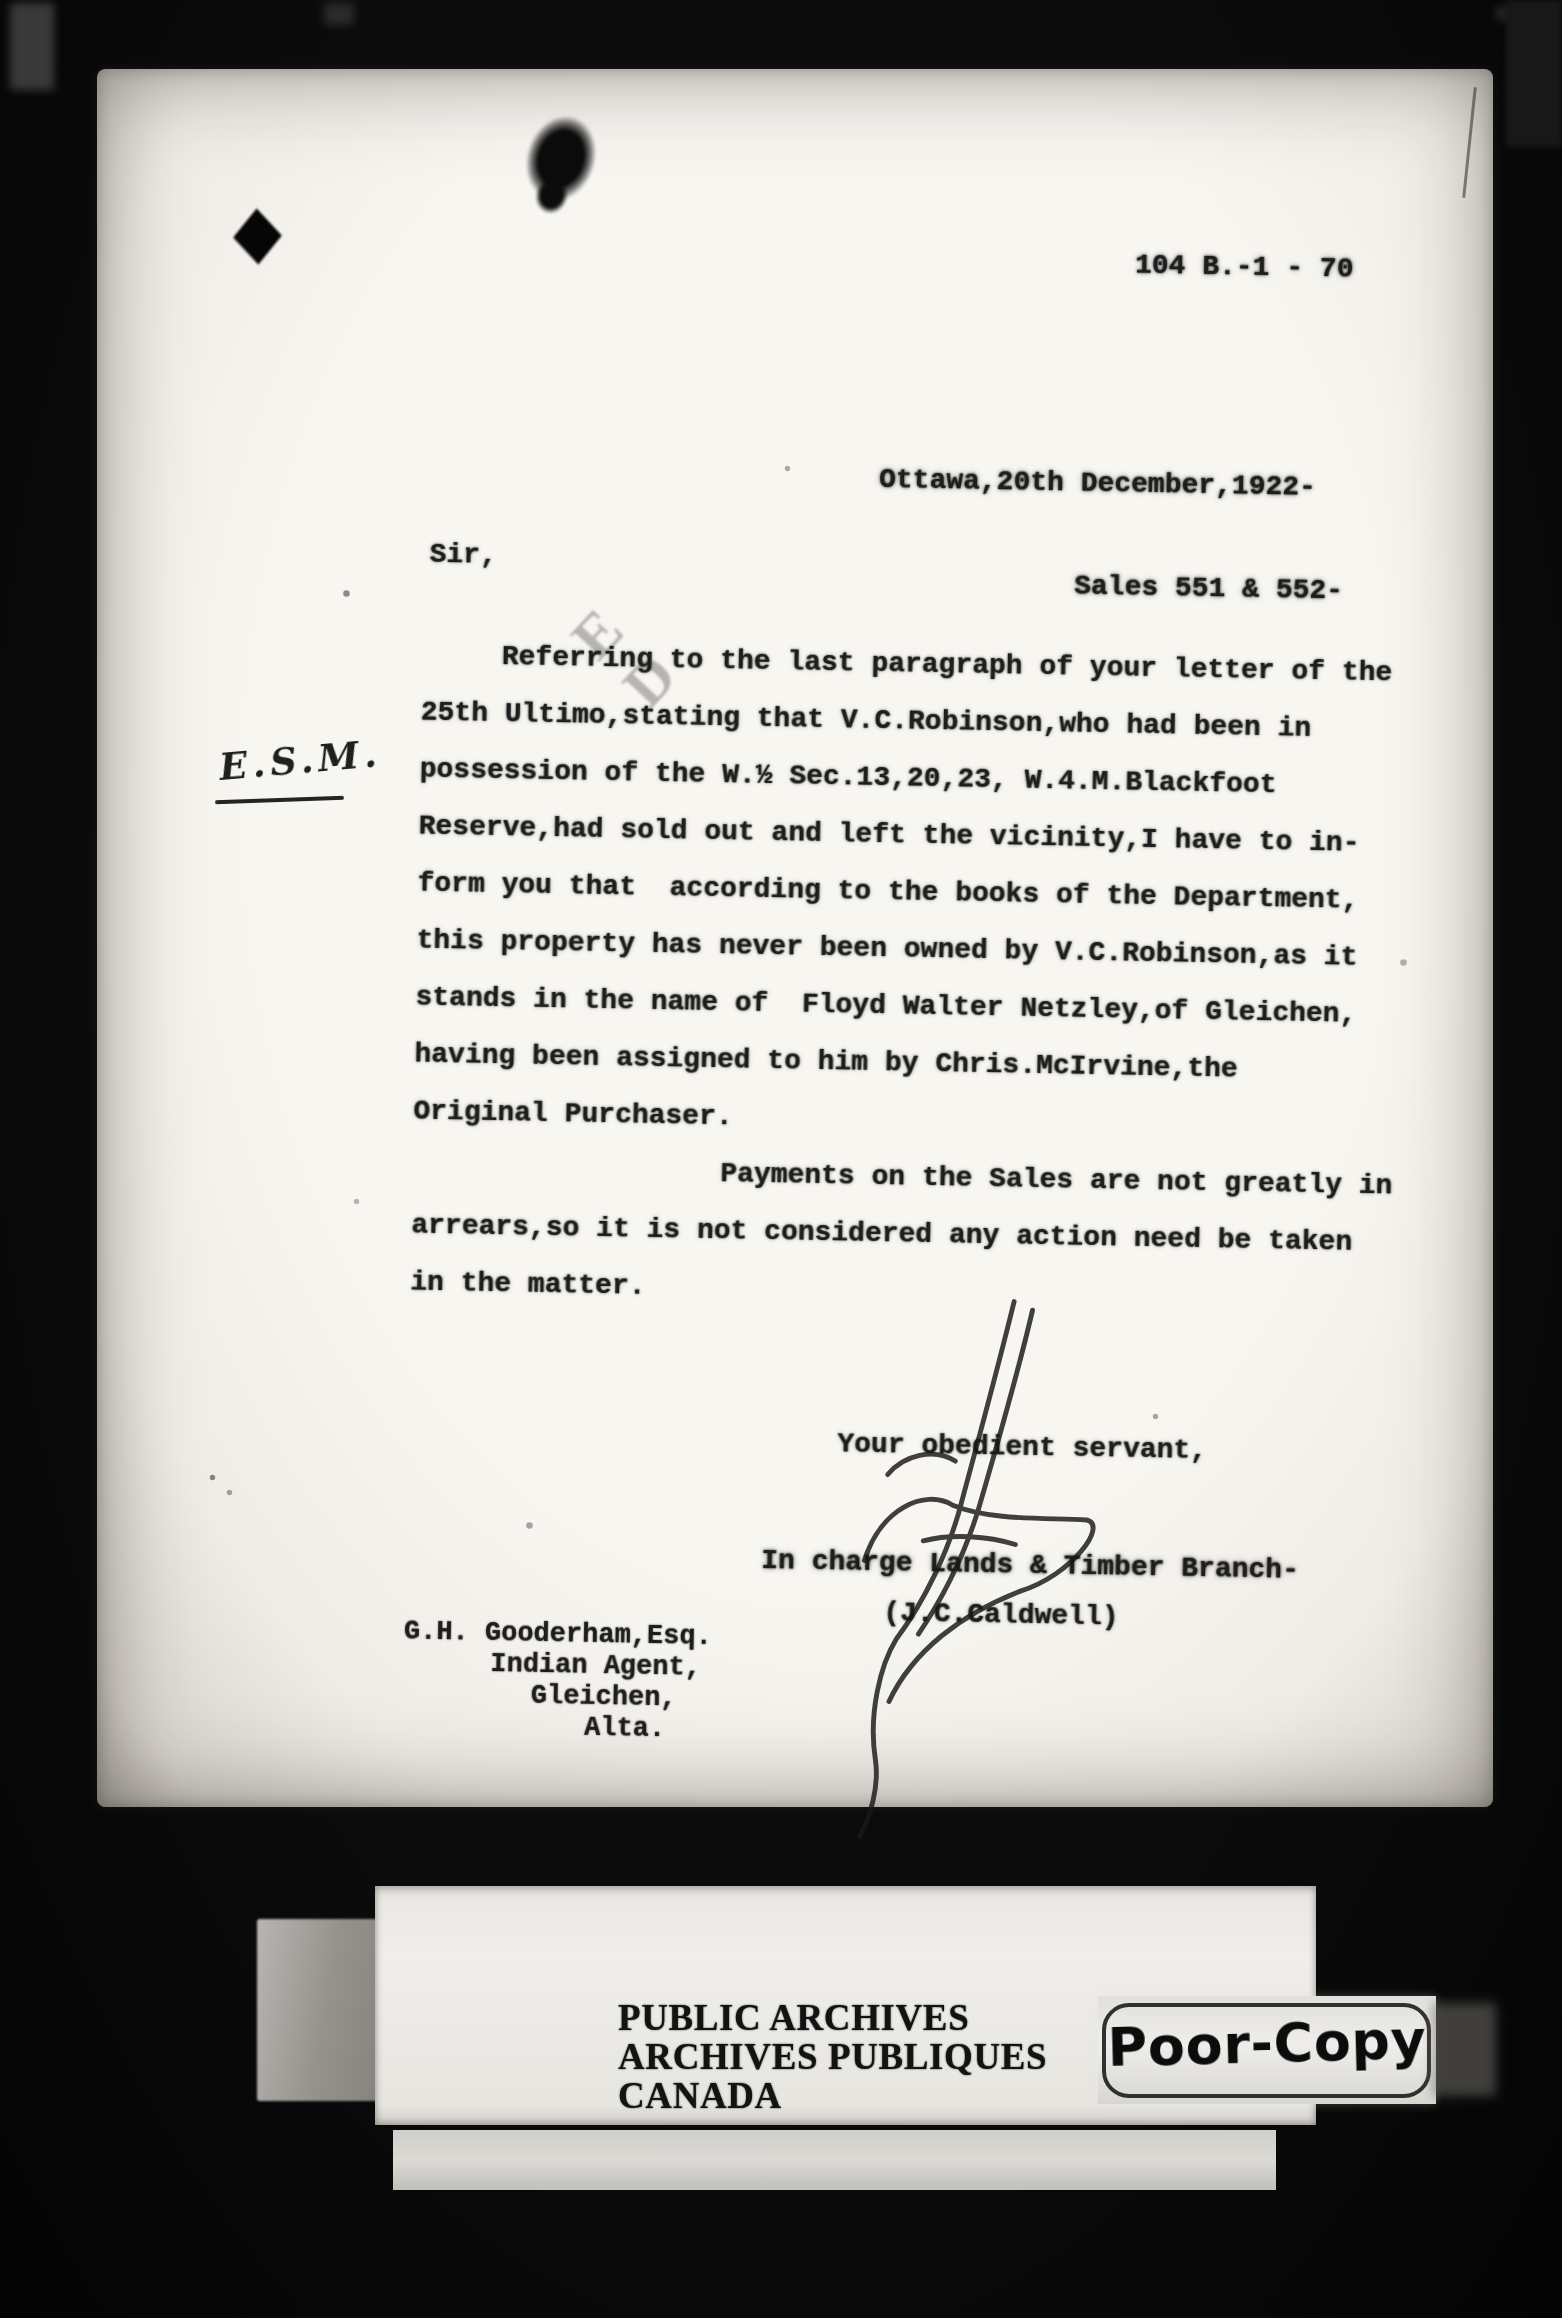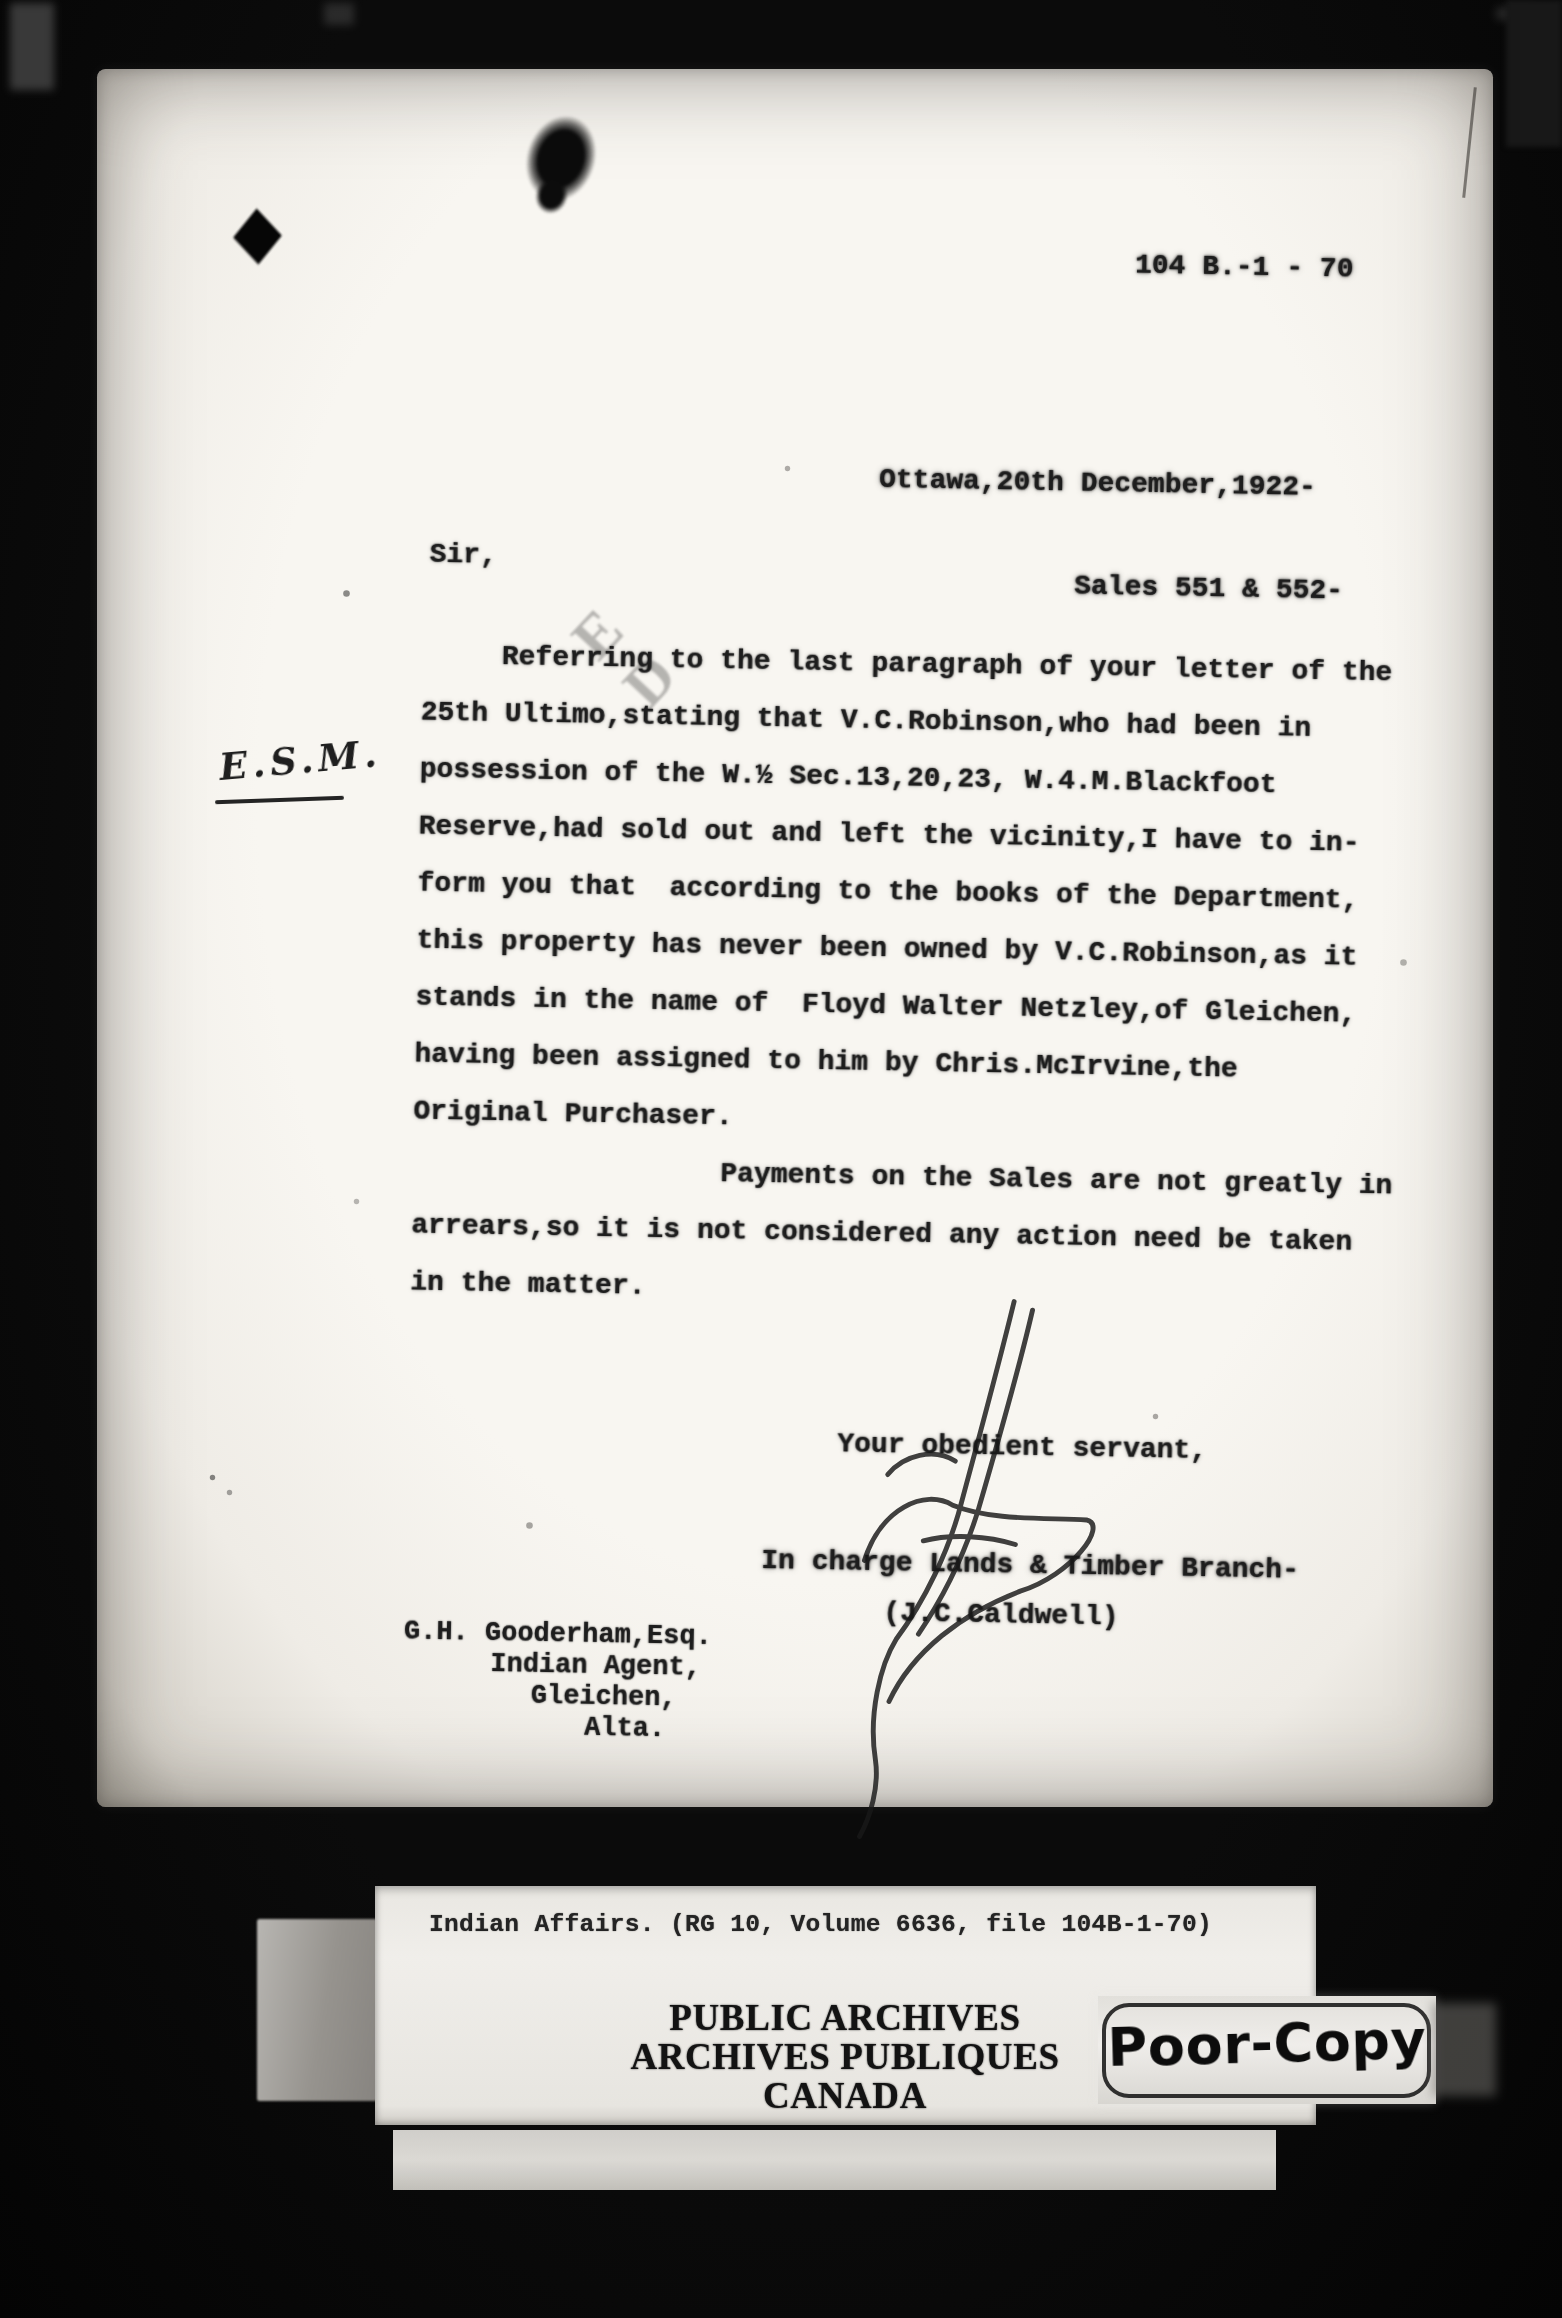--- a/index.html
+++ b/index.html
@@ -85,21 +85,21 @@
     background:linear-gradient(100deg,#b8b6b2 0%, #979younger 50%, #8d8a85 100%);
     background:linear-gradient(100deg,#b8b6b2 0%, #96938e 55%, #878480 100%);
     filter:blur(1.2px);border-radius:2.5px;}
   .card{position:absolute;left:375px;top:1886px;width:941px;height:239px;
     background:linear-gradient(180deg,#e9e7e2 0%, #f0eeea 30%, #e7e5e0 92%, #cfccc6 100%);
     box-shadow:inset 0 3.7px 8.6px rgba(0,0,0,.25), inset 0 -2.5px 6.1px rgba(0,0,0,.2);
     filter:blur(0.2px);}
   .card-label{position:absolute;left:54px;top:24.6px;font-size:24.6px;font-weight:bold;
     color:#24242 4;color:#242424;white-space:pre;letter-spacing:0.3px;
     text-shadow:0 0 1.2px rgba(30,30,30,.7);filter:blur(0.3px);}
-  .archives-stamp{position:absolute;left:243px;top:111px;width:454px;text-align:center;
+  .archives-stamp{position:absolute;left:243px;top:111px;width:454px;text-align:left;
     font-family:"Liberation Serif", serif;font-weight:bold;font-size:37px;line-height:39px;
     color:#131313;letter-spacing:0.6px;text-shadow:0 0 1.8px rgba(10,10,10,.8);filter:blur(0.4px);}
   .archives-stamp div{transform:scaleY(1.05);}
   .scrap{position:absolute;left:1098px;top:1996px;width:338px;height:108px;
     background:linear-gradient(180deg,#e2e0db, #efedea 45%, #d8d6d1);
     box-shadow:0 0 9.8px rgba(230,230,230,.25);filter:blur(0.2px);}
   .scrap-border{position:absolute;left:3.7px;top:7.4px;right:4.9px;bottom:6.1px;
     border:4.9px solid rgba(16,16,16,.85);border-radius:27px;filter:blur(0.7px);}
   .scrap-text{position:absolute;left:0;top:16px;width:100%;text-align:center;
     font-family:"DejaVu Sans", sans-serif;font-weight:bold;font-size:54px;
@@ -174,21 +174,20 @@
         <path d="M 108 462 C 134 378, 206 344, 252 372 C 316 398, 406 392, 470 396 C 506 404, 446 486, 362 512 C 268 548, 186 610, 148 692"></path>
         <path d="M 146 322 C 172 290, 222 278, 256 300"></path>
         <path d="M 204 430 C 250 418, 310 422, 354 436"></path>
       </g>
     </svg>
   </div>
 
   <div class="tab"></div>
 
   <div class="card">
-    <div class="card-label">Indian Affairs. (RG 10, Volume 6636, file 104B-1-70)</div>
     <div class="archives-stamp">
       <div>PUBLIC ARCHIVES</div>
       <div>ARCHIVES PUBLIQUES</div>
       <div>CANADA</div>
     </div>
   </div>
 
   <div class="scrap">
     <div class="scrap-border"></div>
     <div class="scrap-text">Poor-Copy</div>

